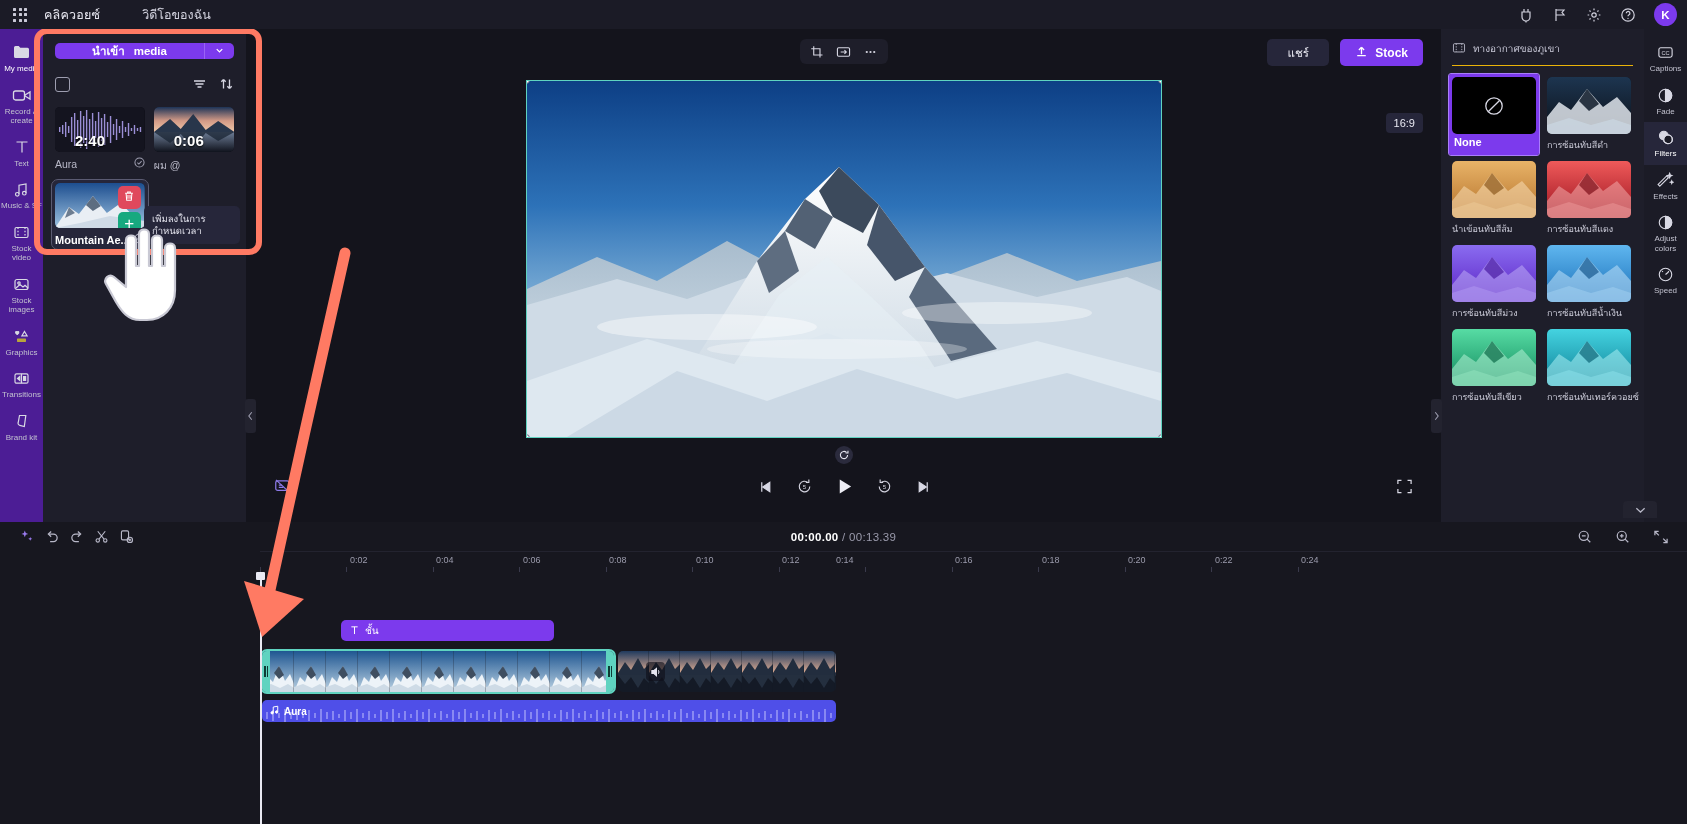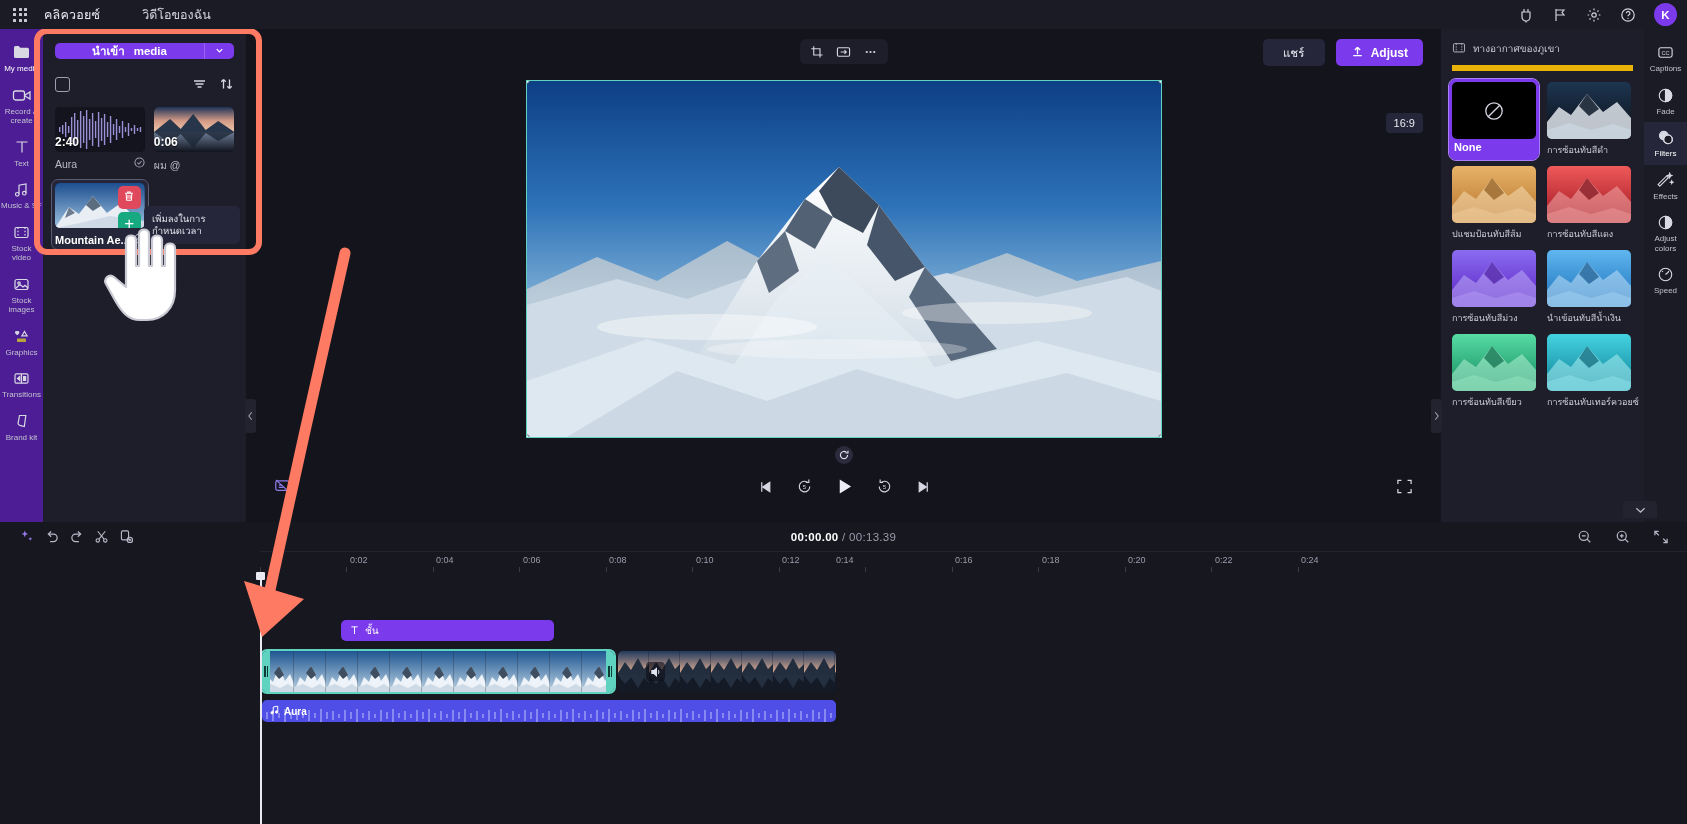--- a/index.html
+++ b/index.html
@@ -46,21 +46,21 @@
                display:flex; align-items:center; justify-content:center; cursor:pointer; }
   .toolsrow { display:flex; align-items:center; margin-top:15px; height:20px; }
   .chk { width:15px; height:15px; border:1.5px solid #9e9eb0; border-radius:3px; cursor:pointer; }
   .toolsp { flex:1; }
   .titool { color:#d6d6e2; margin-left:12px; cursor:pointer; display:flex; }
 
   .grid { display:grid; grid-template-columns:1fr 1fr; gap:9px; margin-top:13px; }
   .card { cursor:pointer; position:relative; }
   .thumb { width:100%; height:45px; border-radius:5px; position:relative; overflow:hidden;
            background:#0c0c14; }
-  .dur { position:absolute; left:0; bottom:3px; font-size:12px; font-weight:bold;
+  .dur { position:absolute; left:20px; bottom:3px; font-size:15px; font-weight:bold;
          color:#fff; text-shadow:0 1px 2px #000; }
   .cname { font-size:10.5px; color:#b9b9c8; margin-top:5px; display:flex;
            align-items:center; justify-content:space-between; gap:4px; }
   .cname span.t { overflow:hidden; white-space:nowrap; text-overflow:ellipsis; }
   .card.sel { outline:1.5px solid #5b5b72; border-radius:6px; padding:3px;
               background:#26263a; margin:-3px; }
   .card.sel .cname { color:#fff; font-weight:bold; font-size:11px; }
   .hoverbtns { position:absolute; right:4px; top:3px; display:flex; flex-direction:column; gap:3px; }
   .hb { width:23px; height:23px; border-radius:5px; display:flex; align-items:center;
         justify-content:center; color:#fff; cursor:pointer; }
@@ -105,28 +105,28 @@
   .pvctl { width:100%; position:absolute; bottom:26px; display:flex; align-items:center;
            padding:0 28px; }
   .pvctl .mid { margin:0 auto; display:flex; align-items:center; gap:22px; }
   .cbtn { color:#d8d8e4; cursor:pointer; display:flex; align-items:center; }
   .play { color:#ededf5; }
 
   
   .fpanel { width:203px; background:#1e1e2a; flex:0 0 203px; padding:12px 11px 0;
             position:relative; }
   .fhead { display:flex; align-items:center; gap:7px; font-size:10px; color:#c7c7d6;
-           padding-bottom:9px; border-bottom:6px solid #eab308; }
+           padding-bottom:9px; border-bottom:1px solid #eab308; }
   .fgrid { display:grid; grid-template-columns:1fr 1fr; gap:9px 11px; margin-top:11px; }
   .fcard { cursor:pointer; }
   .fthumb { width:84px; height:57px; border-radius:5px; overflow:hidden; position:relative;
             background:#0a0a12; }
   .flabel { font-size:9px; color:#cfcfdc; margin-top:4px; white-space:nowrap;
             overflow:hidden; text-overflow:ellipsis; }
-  .fcard.sel { background:#7c3aed; border-radius:7px; padding:3px; margin:-3px;
+  .fcard.sel { background:#7c3aed; border-radius:2px; padding:3px; margin:-3px;
                outline:1.5px solid #a97dfb; }
   .fcard.sel .flabel { color:#fff; font-weight:bold; font-size:11px; margin:2px 0 1px 2px; }
   .nonethumb { width:100%; height:100%; background:#000; display:flex;
                align-items:center; justify-content:center; }
 
   
   .rrail { width:43px; background:#1b1b26; flex:0 0 43px; display:flex;
            flex-direction:column; align-items:center; padding-top:8px; }
   .rrail .rail-item.active { background:#26263a; }
 
@@ -497,21 +497,21 @@
           </div>
         </div>
         <div class="pvright">
           <div class="sharebtn">แชร์</div>
           <div class="exportbtn">
             <span>
               <svg width="13" height="13" viewBox="0 0 14 14" fill="none" stroke="#fff" stroke-width="1.4">
                 <path d="M7 10V2.5M7 2.5L4.2 5.4M7 2.5l2.8 2.9M2.4 11.4h9.2"></path>
                 </svg>
             </span>
-            <span>Adjust</span>
+            <span>Stock</span>
           </div>
         </div>
       </div>
       <div class="ratio">16:9</div>
 
       <div class="stagewrap">
         <div class="stage">
           <svg width="634" height="356" viewBox="0 0 634 356" preserveAspectRatio="none">
             <defs>
               <linearGradient id="sky" x1="0" y1="0" x2="0" y2="1">
@@ -659,21 +659,21 @@
                 <stop offset="0" stop-color="#e8b368"></stop>
                     <stop offset="1" stop-color="#b4712a"></stop>
                   </linearGradient>
                 </defs>
               <rect width="84" height="57" fill="url(#g3)"></rect>
               <path d="M0 40 L12 25 L24 33 L40 12 L56 30 L70 20 L84 36 L84 57 L0 57z" fill="#f7dcb4" opacity="0.55"></path>
               <path d="M40 12 L52 27 L42 34 L32 24z" fill="#8d5a1e" opacity="0.7"></path>
               <path d="M0 48 L22 41 L44 48 L66 42 L84 48 L84 57 L0 57z" fill="#eecb9a" opacity="0.5"></path>
             </svg>
           </div>
-          <div class="flabel">ปแชมป้อนทับสีส้ม</div>
+          <div class="flabel">นำเข้อนทับสีส้ม</div>
         </div>
 
         <div class="fcard">
           <div class="fthumb">
             <svg width="100%" height="100%" viewBox="0 0 84 57" preserveAspectRatio="none">
               <defs>
                   <linearGradient id="g4" x1="0" y1="0" x2="0" y2="1">
                 <stop offset="0" stop-color="#ef5a5a"></stop>
                     <stop offset="1" stop-color="#9c1420"></stop>
                   </linearGradient>
@@ -714,21 +714,21 @@
                 <stop offset="0" stop-color="#5fb6ef"></stop>
                     <stop offset="1" stop-color="#1a6fb8"></stop>
                   </linearGradient>
                 </defs>
               <rect width="84" height="57" fill="url(#g7)"></rect>
               <path d="M0 40 L12 25 L24 33 L40 12 L56 30 L70 20 L84 36 L84 57 L0 57z" fill="#bfe0f7" opacity="0.55"></path>
               <path d="M40 12 L52 27 L42 34 L32 24z" fill="#17588f" opacity="0.7"></path>
               <path d="M0 48 L22 41 L44 48 L66 42 L84 48 L84 57 L0 57z" fill="#a9d4f3" opacity="0.45"></path>
             </svg>
           </div>
-          <div class="flabel">นำเข้อนทับสีน้ำเงิน</div>
+          <div class="flabel">การซ้อนทับสีน้ำเงิน</div>
         </div>
 
         <div class="fcard">
           <div class="fthumb">
             <svg width="100%" height="100%" viewBox="0 0 84 57" preserveAspectRatio="none">
               <defs>
                   <linearGradient id="g9" x1="0" y1="0" x2="0" y2="1">
                 <stop offset="0" stop-color="#57dca4"></stop>
                     <stop offset="1" stop-color="#10885c"></stop>
                   </linearGradient>

